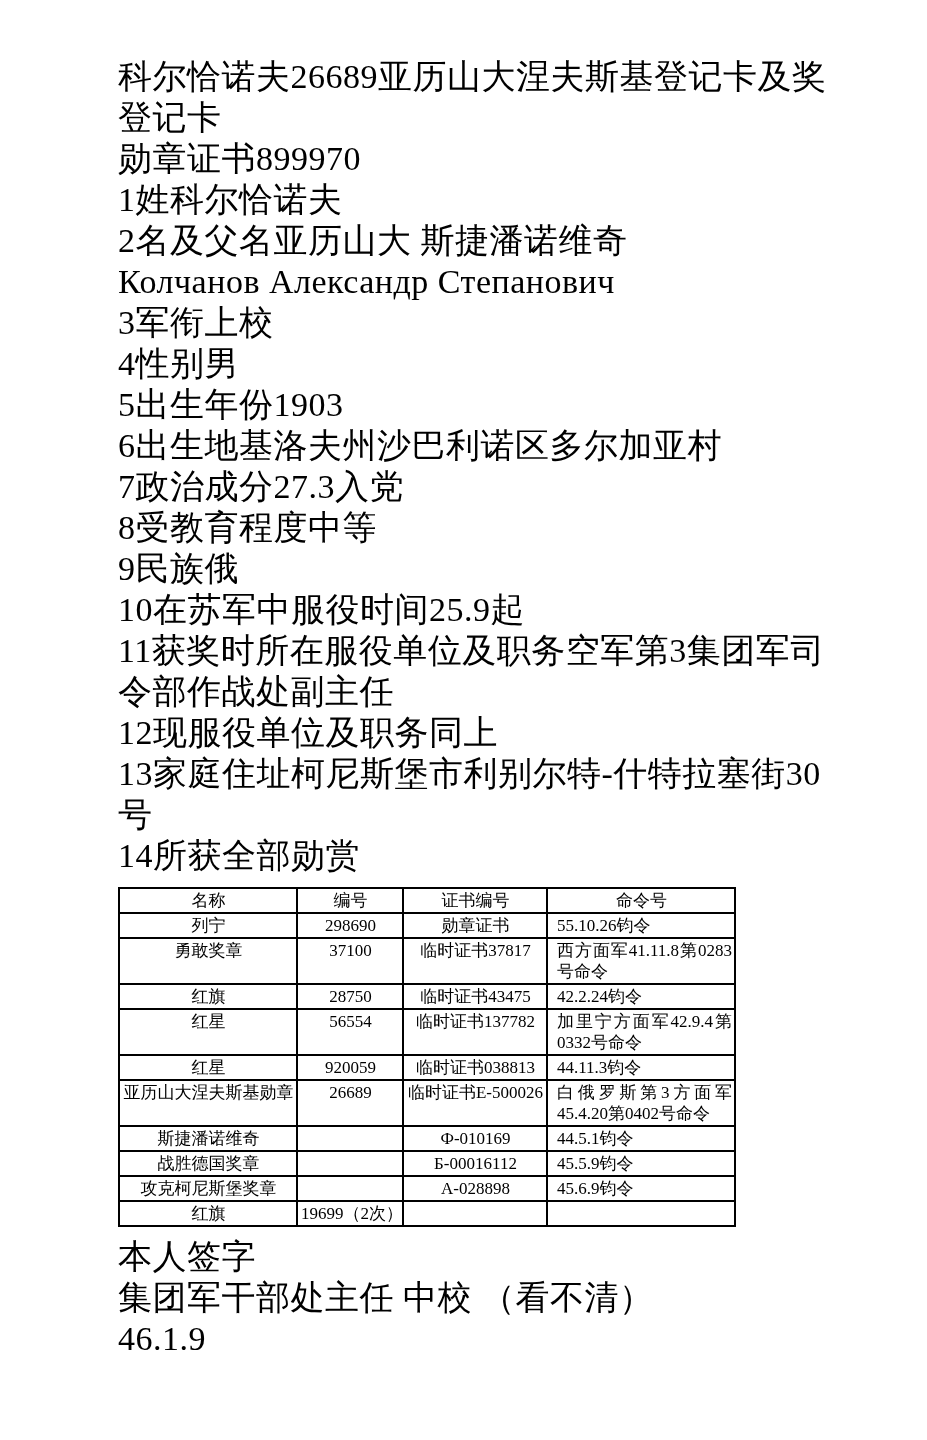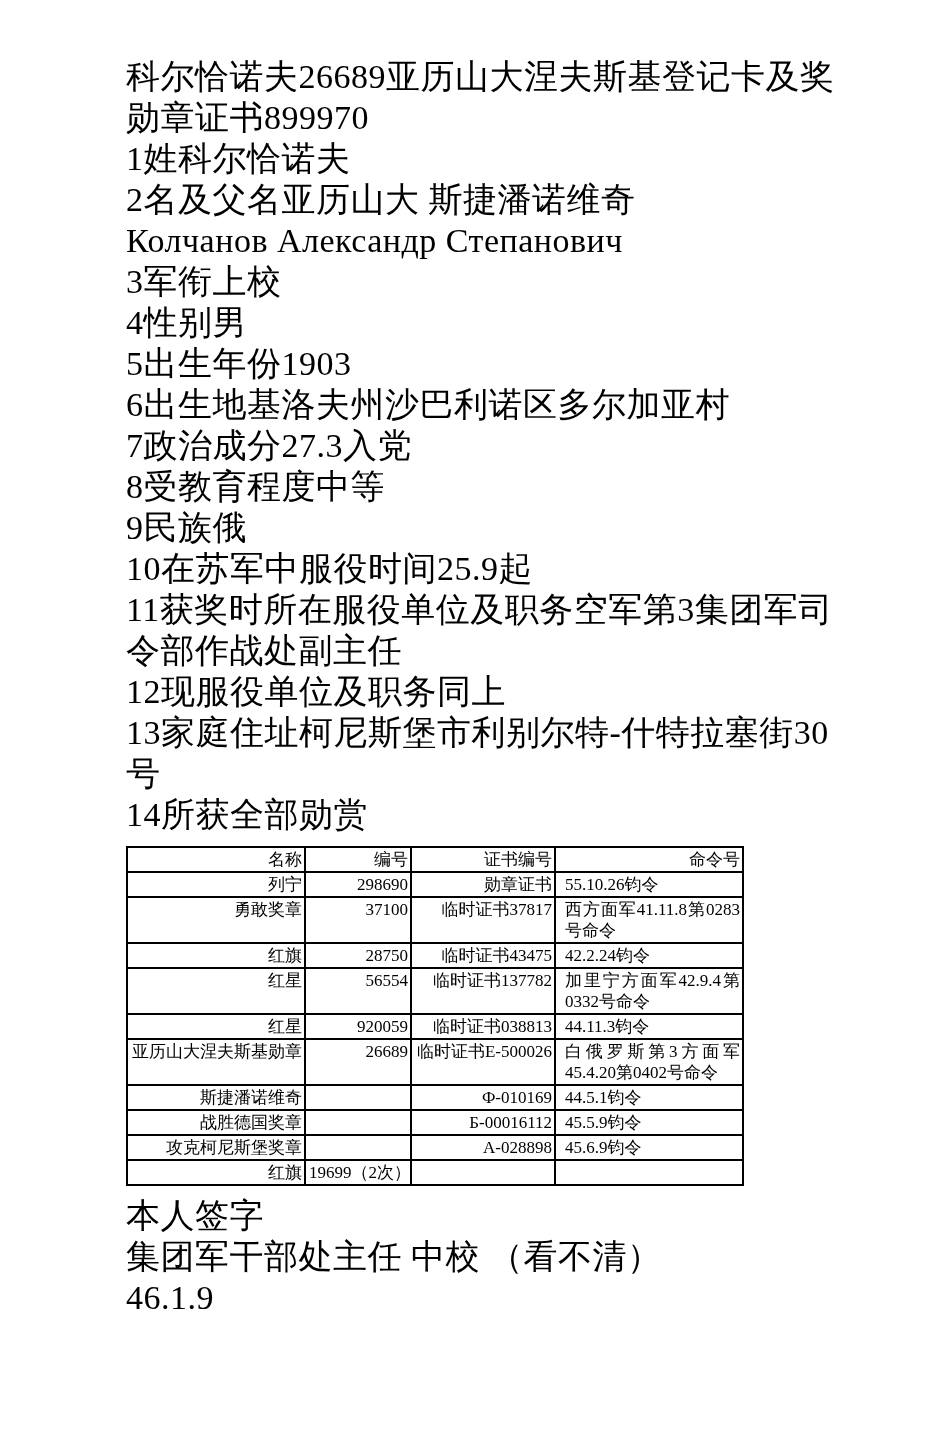--- a/index.html
+++ b/index.html
@@ -11,21 +11,20 @@
     width: 927px;
     height: 1440px;
     overflow: hidden;
     color: #000000;
     font-family: "Liberation Serif", "DejaVu Serif", serif;
   }
   .page {
     width: 794px;
     height: 1440px;
     background: #ffffff;
-    margin-left: 8px;
   }
   .content {
     padding: 56px 50px 0 118px;
   }
   .line {
     margin: 0;
     font-size: 34px;
     line-height: 41px;
     white-space: nowrap;
     letter-spacing: 0.5px;
@@ -38,21 +37,21 @@
   }
   table.awards col.c1 { width: 178px; }
   table.awards col.c2 { width: 106px; }
   table.awards col.c3 { width: 144px; }
   table.awards col.c4 { width: 188px; }
   table.awards th, table.awards td {
     border: 2px solid #000000;
     font-size: 17px;
     line-height: 21px;
     font-weight: normal;
-    text-align: right;
+    text-align: center;
     vertical-align: top;
     padding: 1px 2px 1px 3px;
     overflow: hidden;
   }
   table.awards td.col-0, table.awards td.col-1, table.awards td.col-2,
   table.awards th {
     white-space: nowrap;
   }
   table.awards td.col-3 {
     text-align: justify;
@@ -63,20 +62,21 @@
   }
 </style>
 </head>
 <body>
 
 <div class="page">
   <div class="content">
 
     <div id="doc-lines">
         <p class="line">科尔恰诺夫26689亚历山大涅夫斯基登记卡及奖</p>
+        <p class="line">登记卡</p>
         <p class="line">勋章证书899970</p>
         <p class="line">1姓科尔恰诺夫</p>
         <p class="line">2名及父名亚历山大 斯捷潘诺维奇</p>
         <p class="line">Колчанов Александр Степанович</p>
         <p class="line">3军衔上校</p>
         <p class="line">4性别男</p>
         <p class="line">5出生年份1903</p>
         <p class="line">6出生地基洛夫州沙巴利诺区多尔加亚村</p>
         <p class="line">7政治成分27.3入党</p>
         <p class="line">8受教育程度中等</p>

